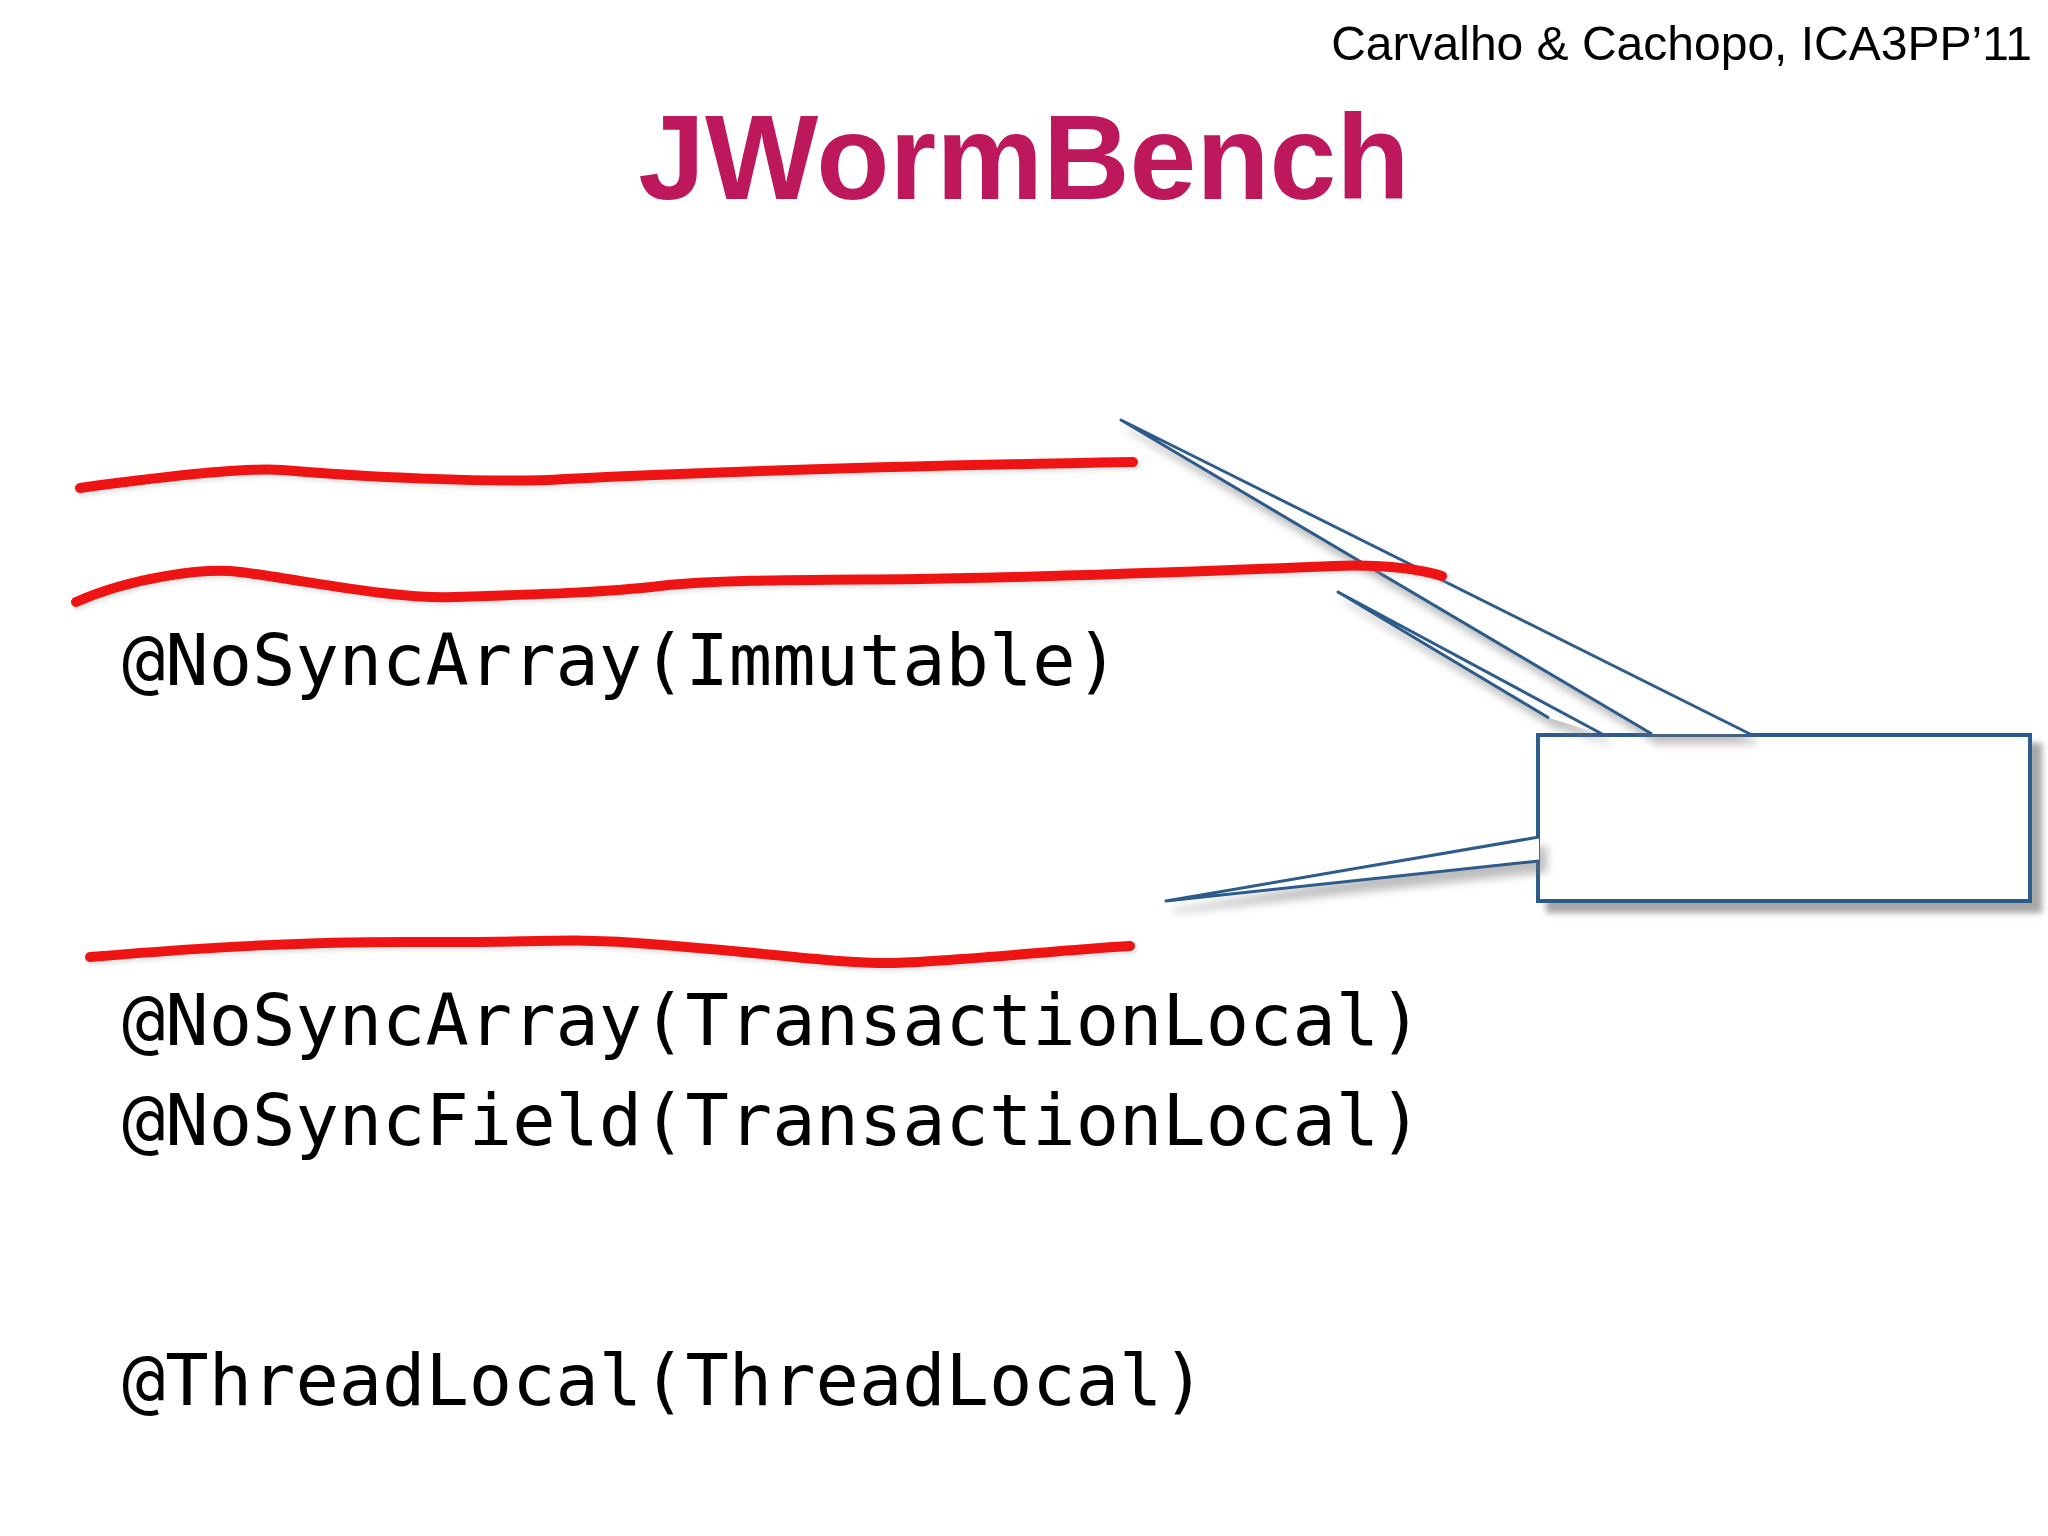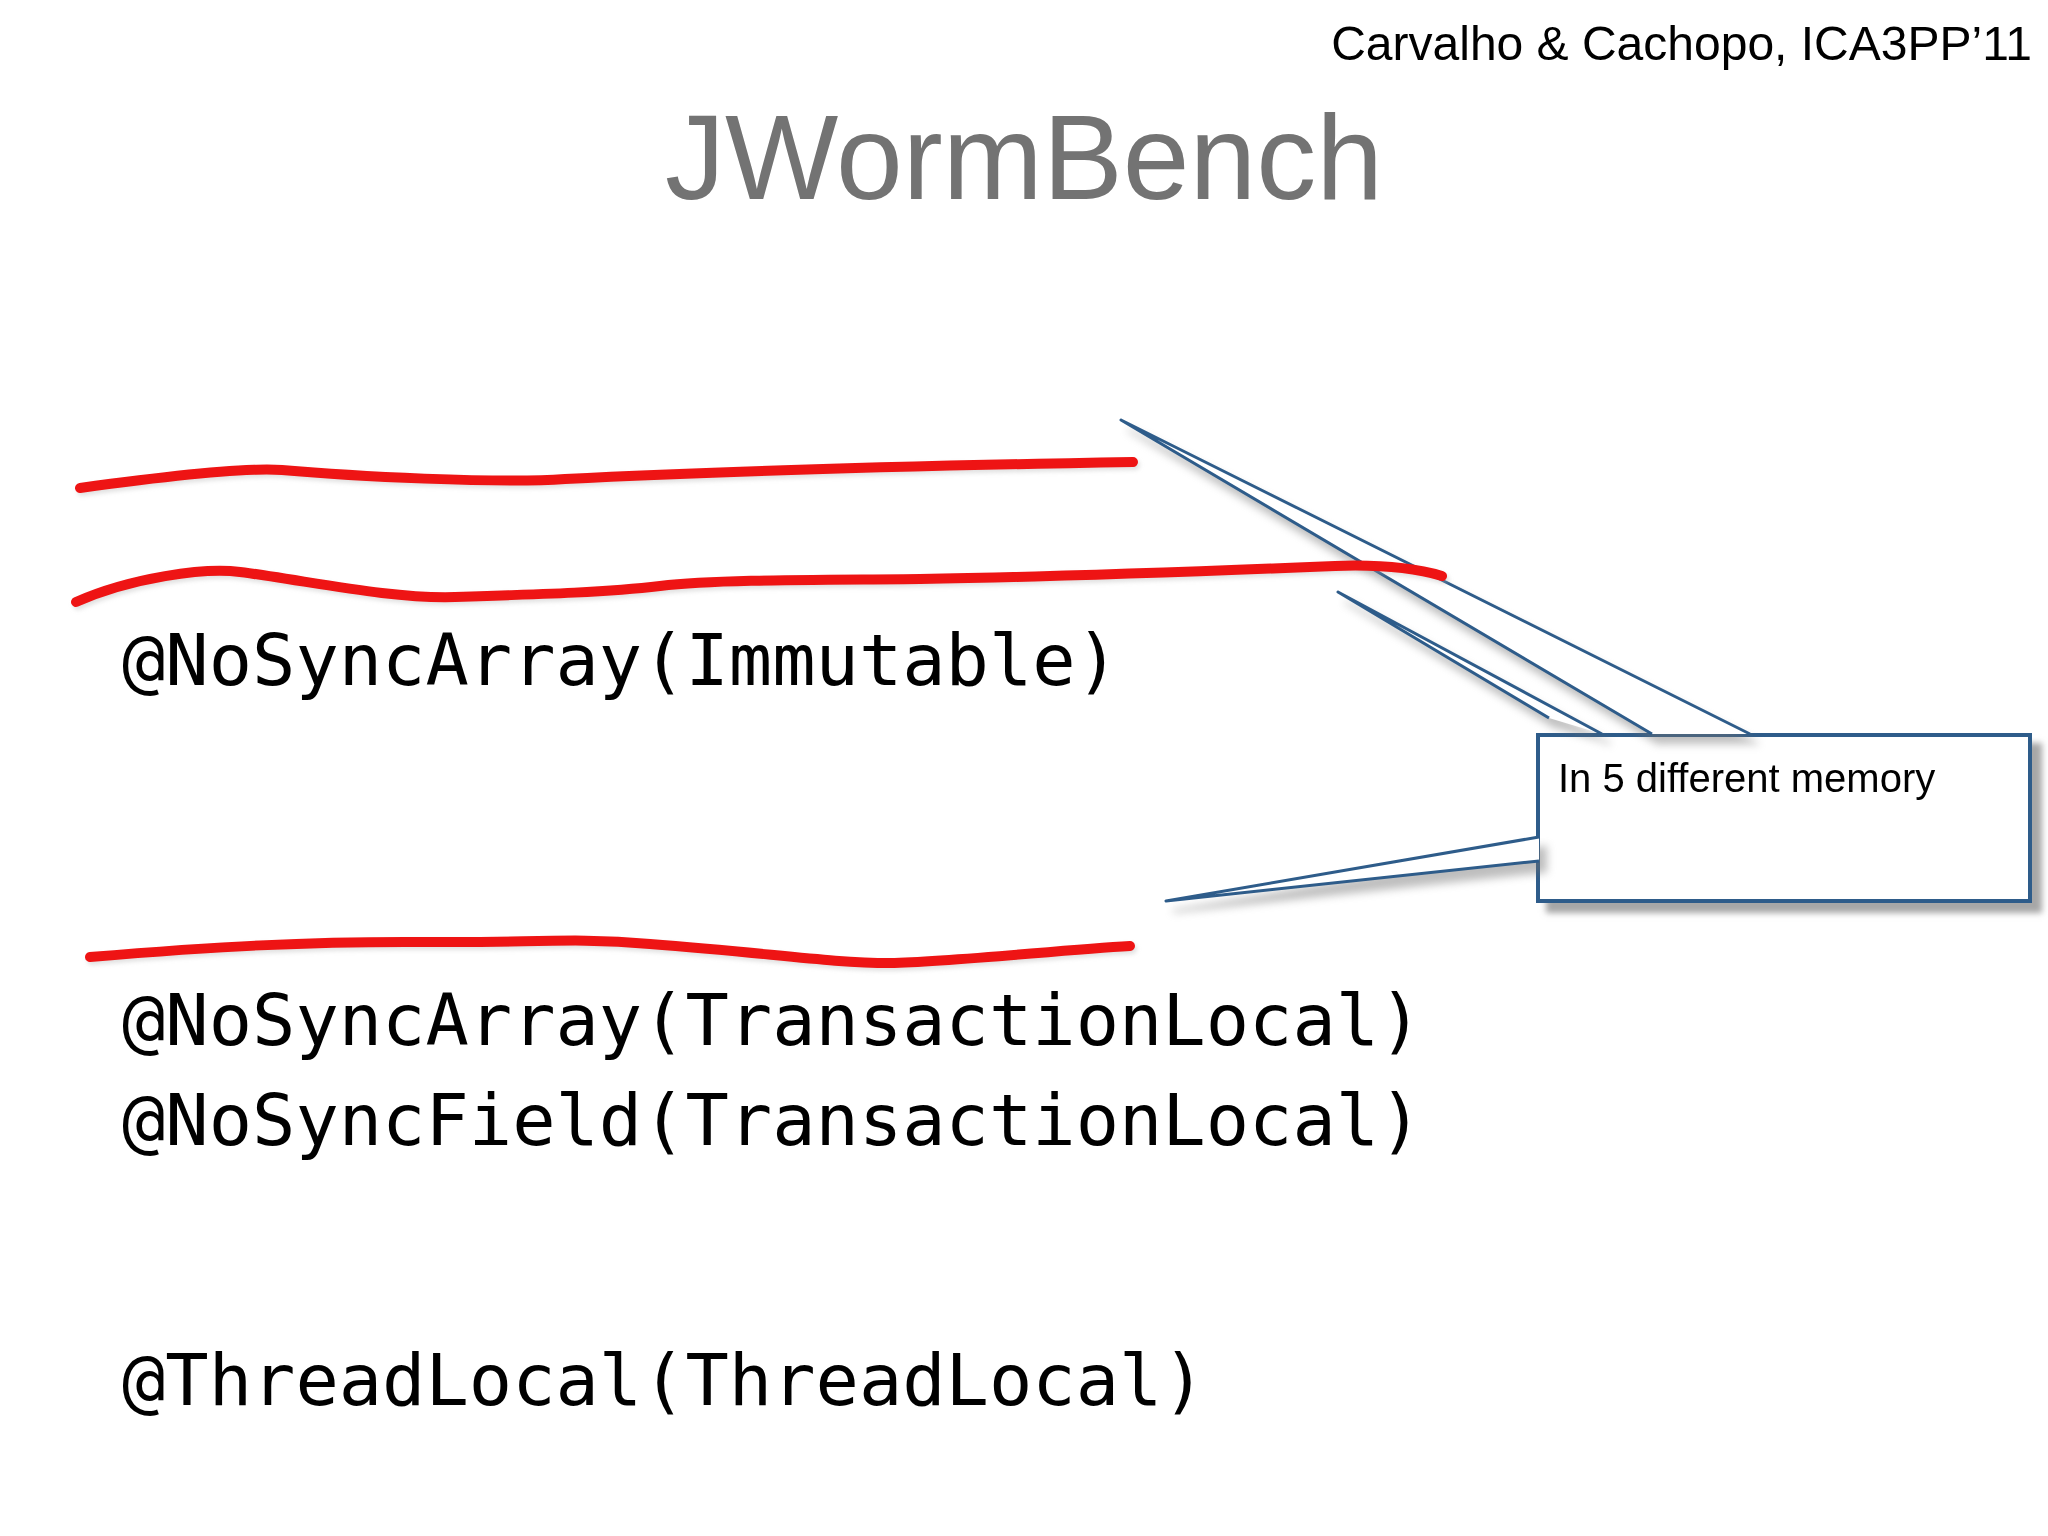--- a/index.html
+++ b/index.html
@@ -21,22 +21,22 @@
     color: #000000;
     white-space: nowrap;
   }
 
   .slide-title {
     position: absolute;
     left: 0; top: 88px;
     width: 2048px;
     text-align: center;
     font-size: 120px;
-    font-weight: 400;
-    color: #737373;
+    font-weight: 700;
+    color: #be185d;
     white-space: nowrap;
   }
 
   .code-block {
     position: absolute;
     left: 122px;
     font-family: "DejaVu Sans Mono", "Liberation Mono", monospace;
     font-size: 72px;
     line-height: 120px;
     white-space: pre;
@@ -86,21 +86,20 @@
     <div>@ThreadLocal(ThreadLocal)</div>
   </div>
 
   <div class="code-block group-field">
     <div>@NoSyncField(TransactionLocal)</div>
     
   </div>
 
   <div class="callout-box" style="border-color: rgb(46, 92, 138);">
     <div class="callout-text">
-      <div>In 5 different memory</div>
     </div>
   </div>
 
   <svg class="overlay" viewBox="0 0 2048 1536" xmlns="http://www.w3.org/2000/svg">
 
     <g class="beak-group">
       <path d="M1652,734 L1121,420 L1750,734" fill="#ffffff" stroke="#2e5c8a" stroke-width="3" stroke-linejoin="round"></path>
       <path d="M1549,718 L1338,592 L1602,734" fill="#ffffff" stroke="#2e5c8a" stroke-width="3" stroke-linejoin="round"></path>
       <path d="M1539,837 L1166,901 L1539,861" fill="#ffffff" stroke="#2e5c8a" stroke-width="3" stroke-linejoin="round"></path>
     </g>

